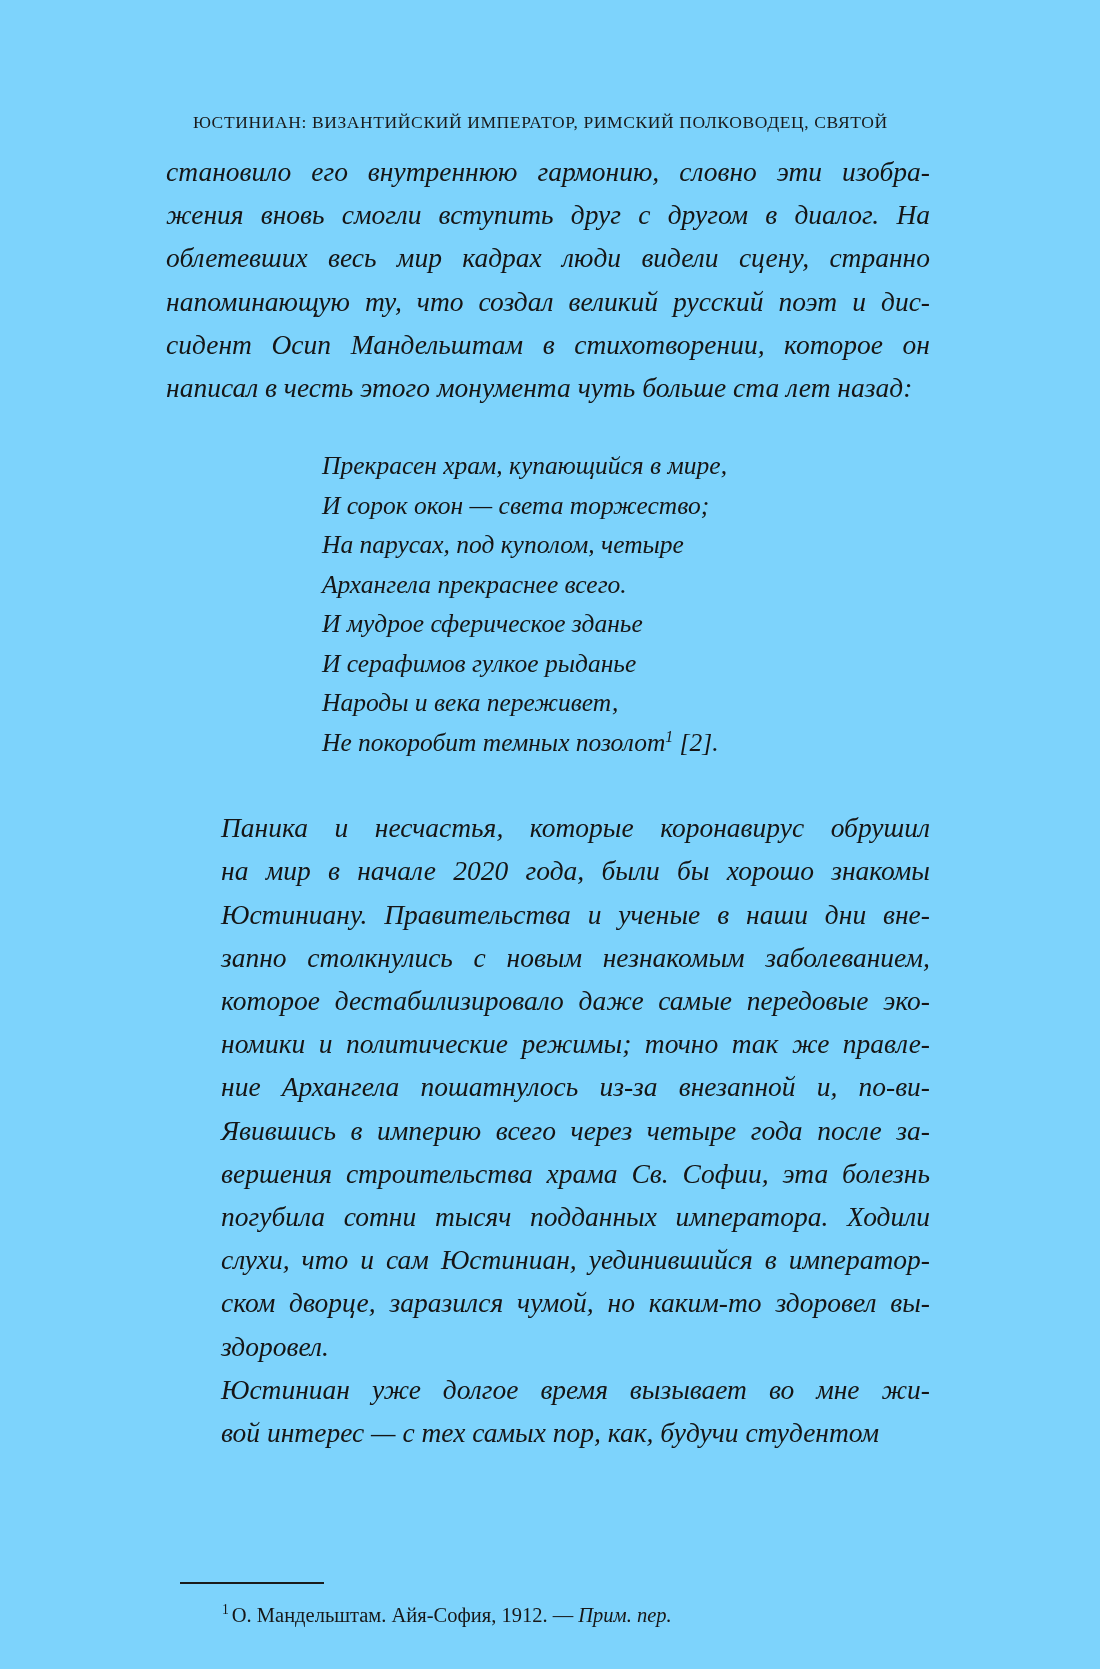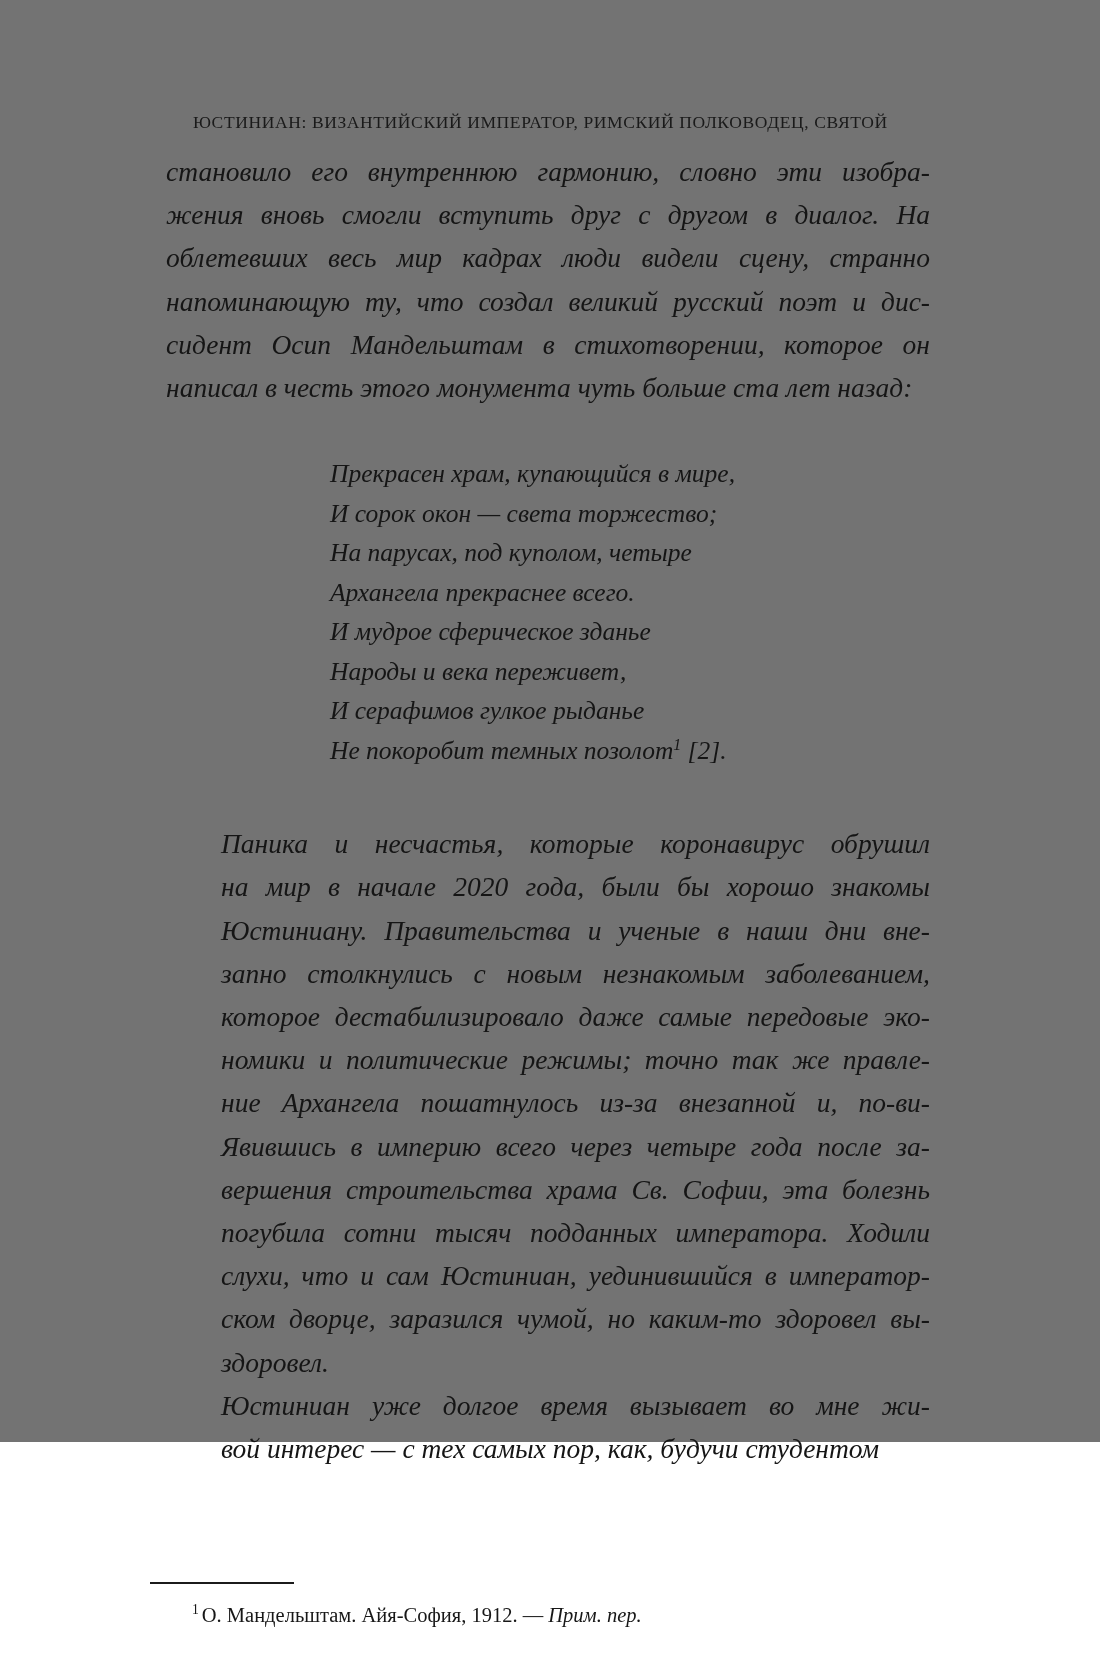--- a/index.html
+++ b/index.html
@@ -15,22 +15,22 @@
     color: #141414;
     position: relative;
     overflow: hidden;
   }
 
   .page {
     position: absolute;
     left: 0;
     top: 0;
     width: 1100px;
-    height: 1442px;
-    background: #737373;
+    height: 1669px;
+    background: #7dd3fc;
   }
 
   
   .running-head {
     position: absolute;
     left: 193px;
     top: 112px;
     width: 714px;
     font-size: 17.5px;
     letter-spacing: 0.035em;
@@ -68,21 +68,21 @@
     text-align: justify;
     text-align-last: justify;
     white-space: nowrap;
   }
   p.body .ln.last {
     text-align-last: left;
   }
 
   
   .poem {
-    margin: 8px;
+    margin: 0;
     padding: 0;
     list-style: none;
     font-size: 25.5px;
     line-height: 39.5px;
     color: #151515;
     padding-left: 156px;
   }
   .poem li {
     white-space: nowrap;
   }
@@ -91,21 +91,21 @@
     vertical-align: super;
     line-height: 0;
   }
 
   .gap-before-poem { height: 37px; }
   .gap-after-poem  { height: 44px; }
 
   
   .footnote-area {
     position: absolute;
-    left: 150px;
+    left: 180px;
     top: 1582px;
     width: 764px;
   }
   .footnote-rule {
     width: 144px;
     height: 0;
     border: 0;
     border-top: 2.5px solid #1b1b1b;
     margin: 0 0 17px 0;
   }
@@ -146,22 +146,22 @@
     </p>
 
     <div class="gap-before-poem"></div>
 
     <ul class="poem">
       <li>Прекрасен храм, купающийся в мире,</li>
       <li>И сорок окон — света торжество;</li>
       <li>На парусах, под куполом, четыре</li>
       <li>Архангела прекраснее всего.</li>
       <li>И мудрое сферическое зданье</li>
+      <li>И серафимов гулкое рыданье</li>
       <li>Народы и века переживет,</li>
-      <li>И серафимов гулкое рыданье</li>
       <li><span>Не покоробит темных позолот</span><span class="fn-ref">1</span><span> [2].</span></li>
     </ul>
 
     <div class="gap-after-poem"></div>
 
     <p class="body indent">
       <span class="ln">Паника и несчастья, которые коронавирус обрушил</span>
       <span class="ln">на мир в начале 2020 года, были бы хорошо знакомы</span>
       <span class="ln">Юстиниану. Правительства и ученые в наши дни вне-</span>
       <span class="ln">запно столкнулись с новым незнакомым заболеванием,</span>

